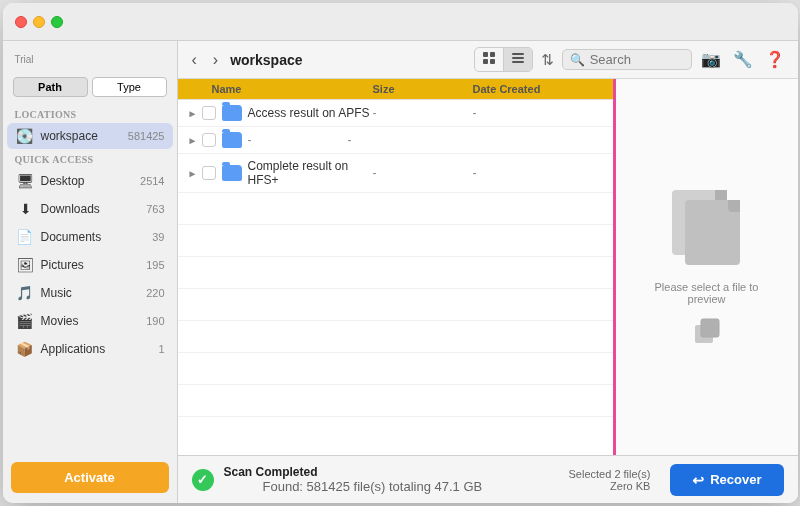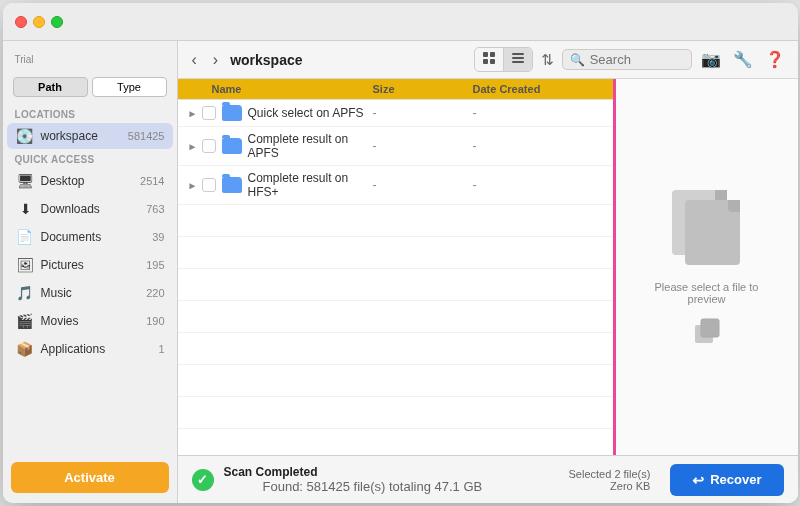--- a/index.html
+++ b/index.html
@@ -93,20 +93,21 @@
       background: #e0e0e0;
       font-weight: 600;
     }
     .section-label {
       font-size: 10px;
       color: #999;
       font-weight: 600;
       padding: 4px 12px 2px 12px;
       text-transform: uppercase;
       letter-spacing: 0.3px;
+      font-family: Liberation Serif, serif;
     }
     .sidebar-item {
       display: flex;
       align-items: center;
       padding: 4px 8px 4px 10px;
       cursor: pointer;
       border-radius: 6px;
       margin: 1px 4px;
       font-size: 12px;
       color: #333;
@@ -525,29 +526,28 @@
             <div class="col-check"></div>
             <div class="col-name">Name</div>
             <div class="col-size">Size</div>
             <div class="col-date">Date Created</div>
           </div>
 
           <div class="file-row">
             <span class="expand-arrow">►</span>
             <div class="row-check"></div>
             <div class="folder-icon"></div>
-            <span class="row-name">Quick select on APFS</span>
+            <span class="row-name">Access result on APFS</span>
             <span class="row-size">-</span>
             <span class="row-date">-</span>
           </div>
           <div class="file-row">
             <span class="expand-arrow">►</span>
             <div class="row-check"></div>
             <div class="folder-icon"></div>
-            <span class="row-name">Complete result on APFS</span>
             <span class="row-size">-</span>
             <span class="row-date">-</span>
           </div>
           <div class="file-row">
             <span class="expand-arrow">►</span>
             <div class="row-check"></div>
             <div class="folder-icon"></div>
             <span class="row-name">Complete result on HFS+</span>
             <span class="row-size">-</span>
             <span class="row-date">-</span>

